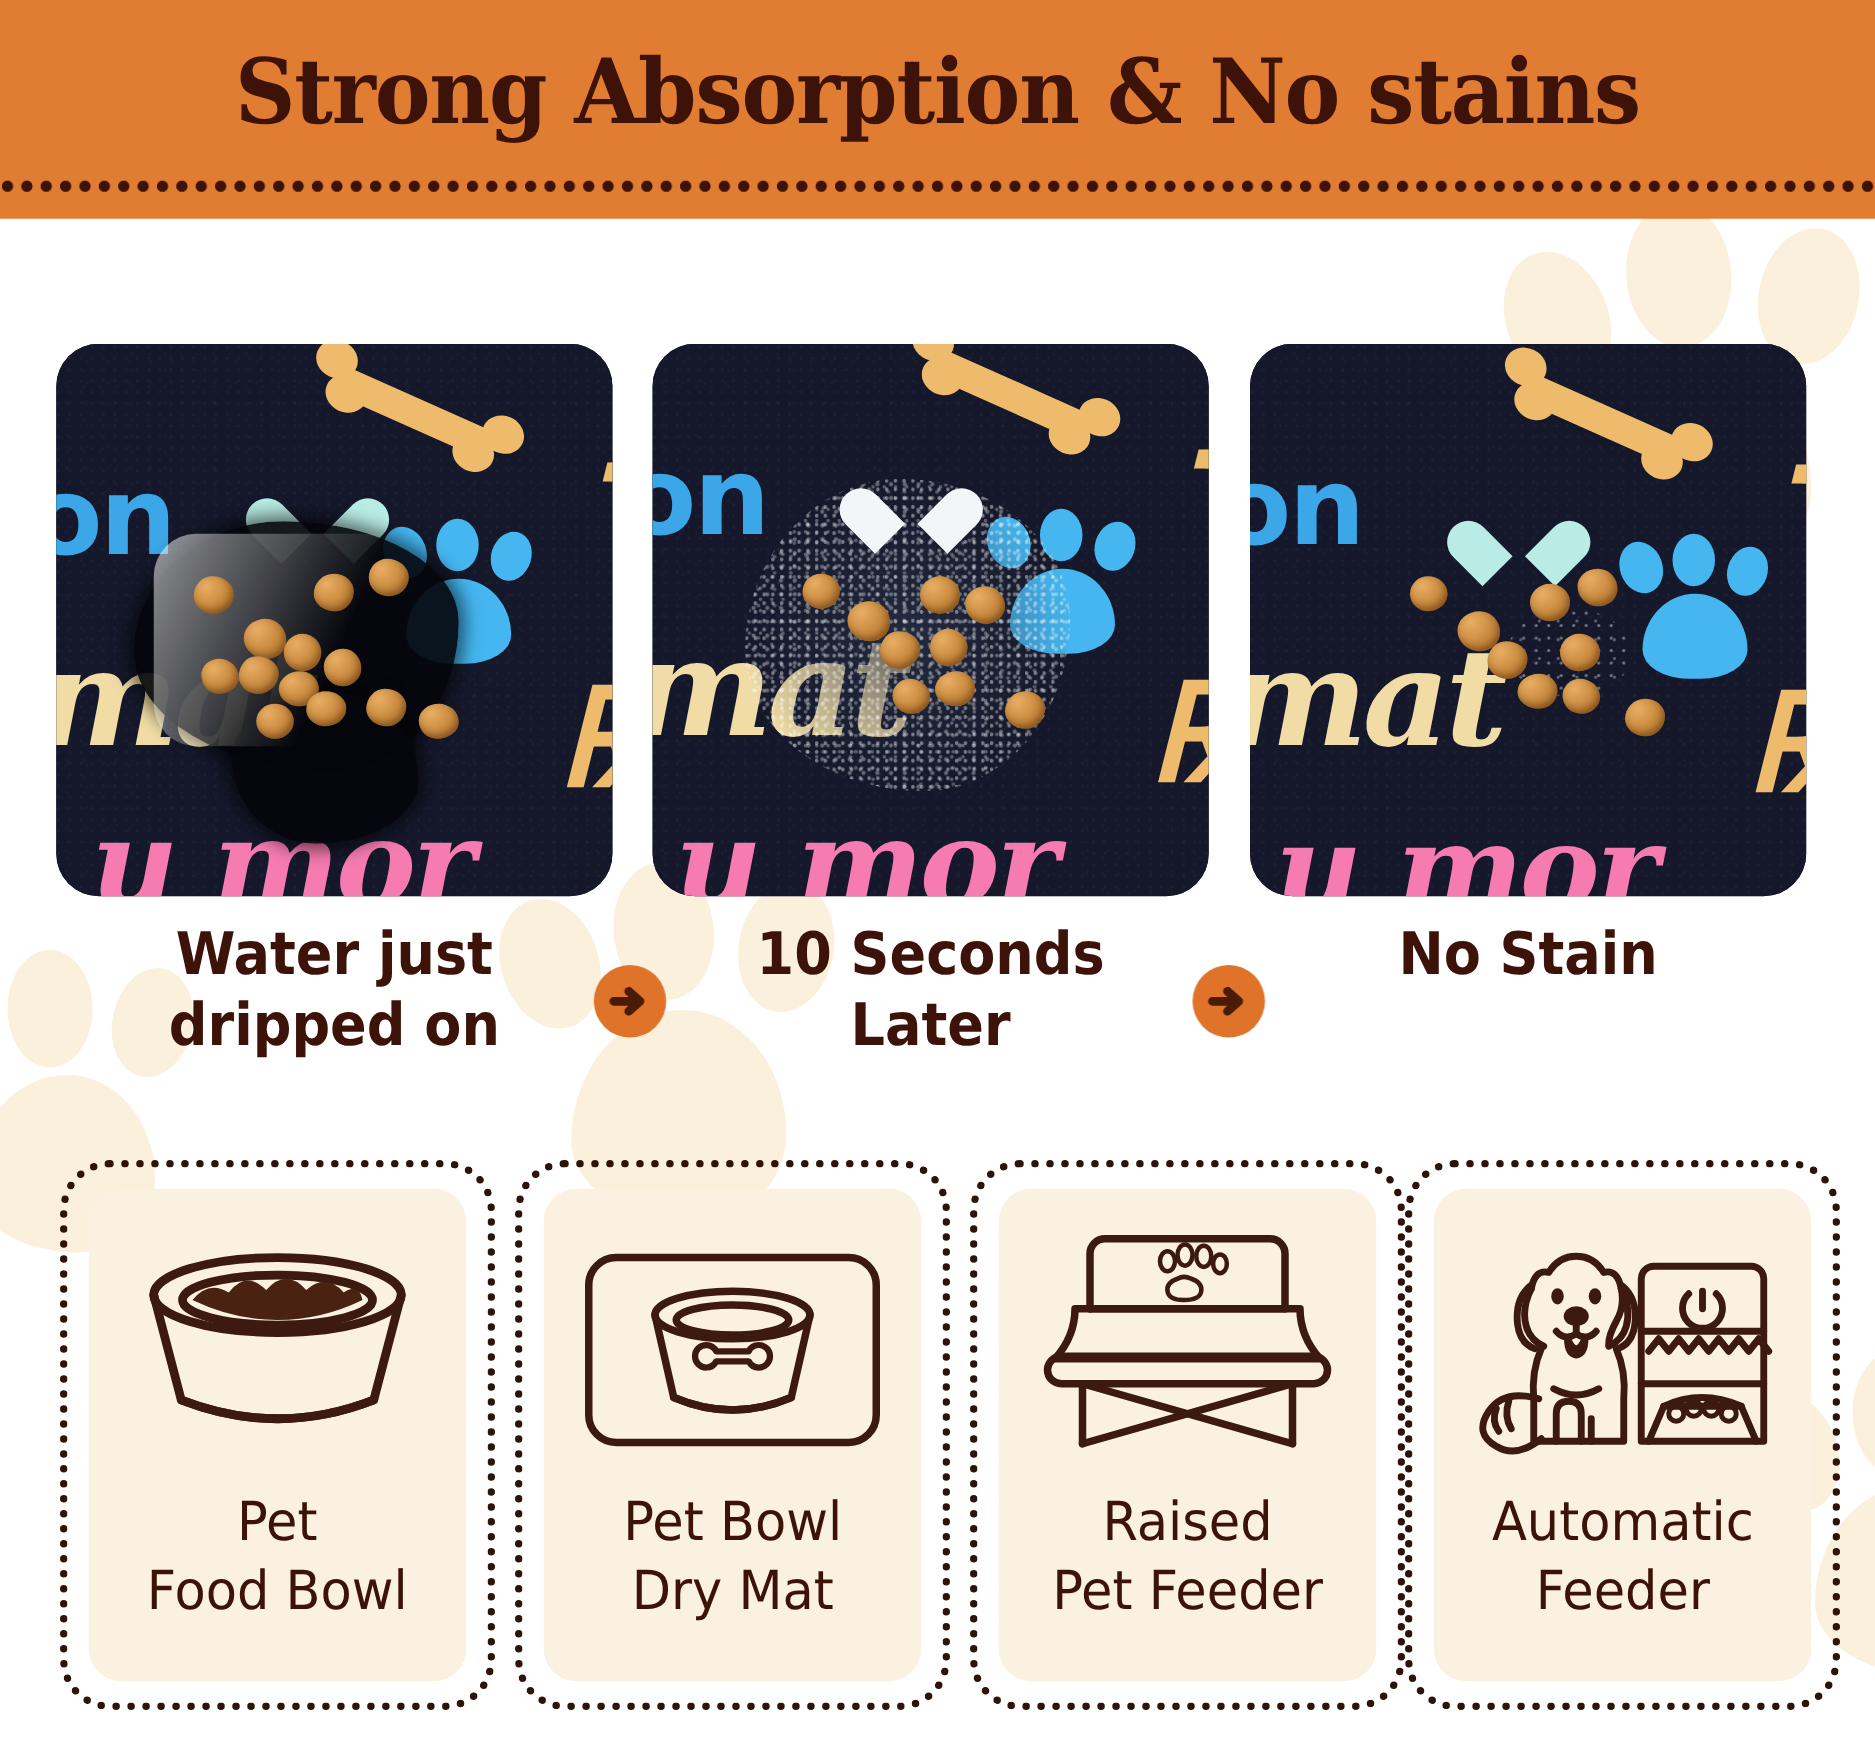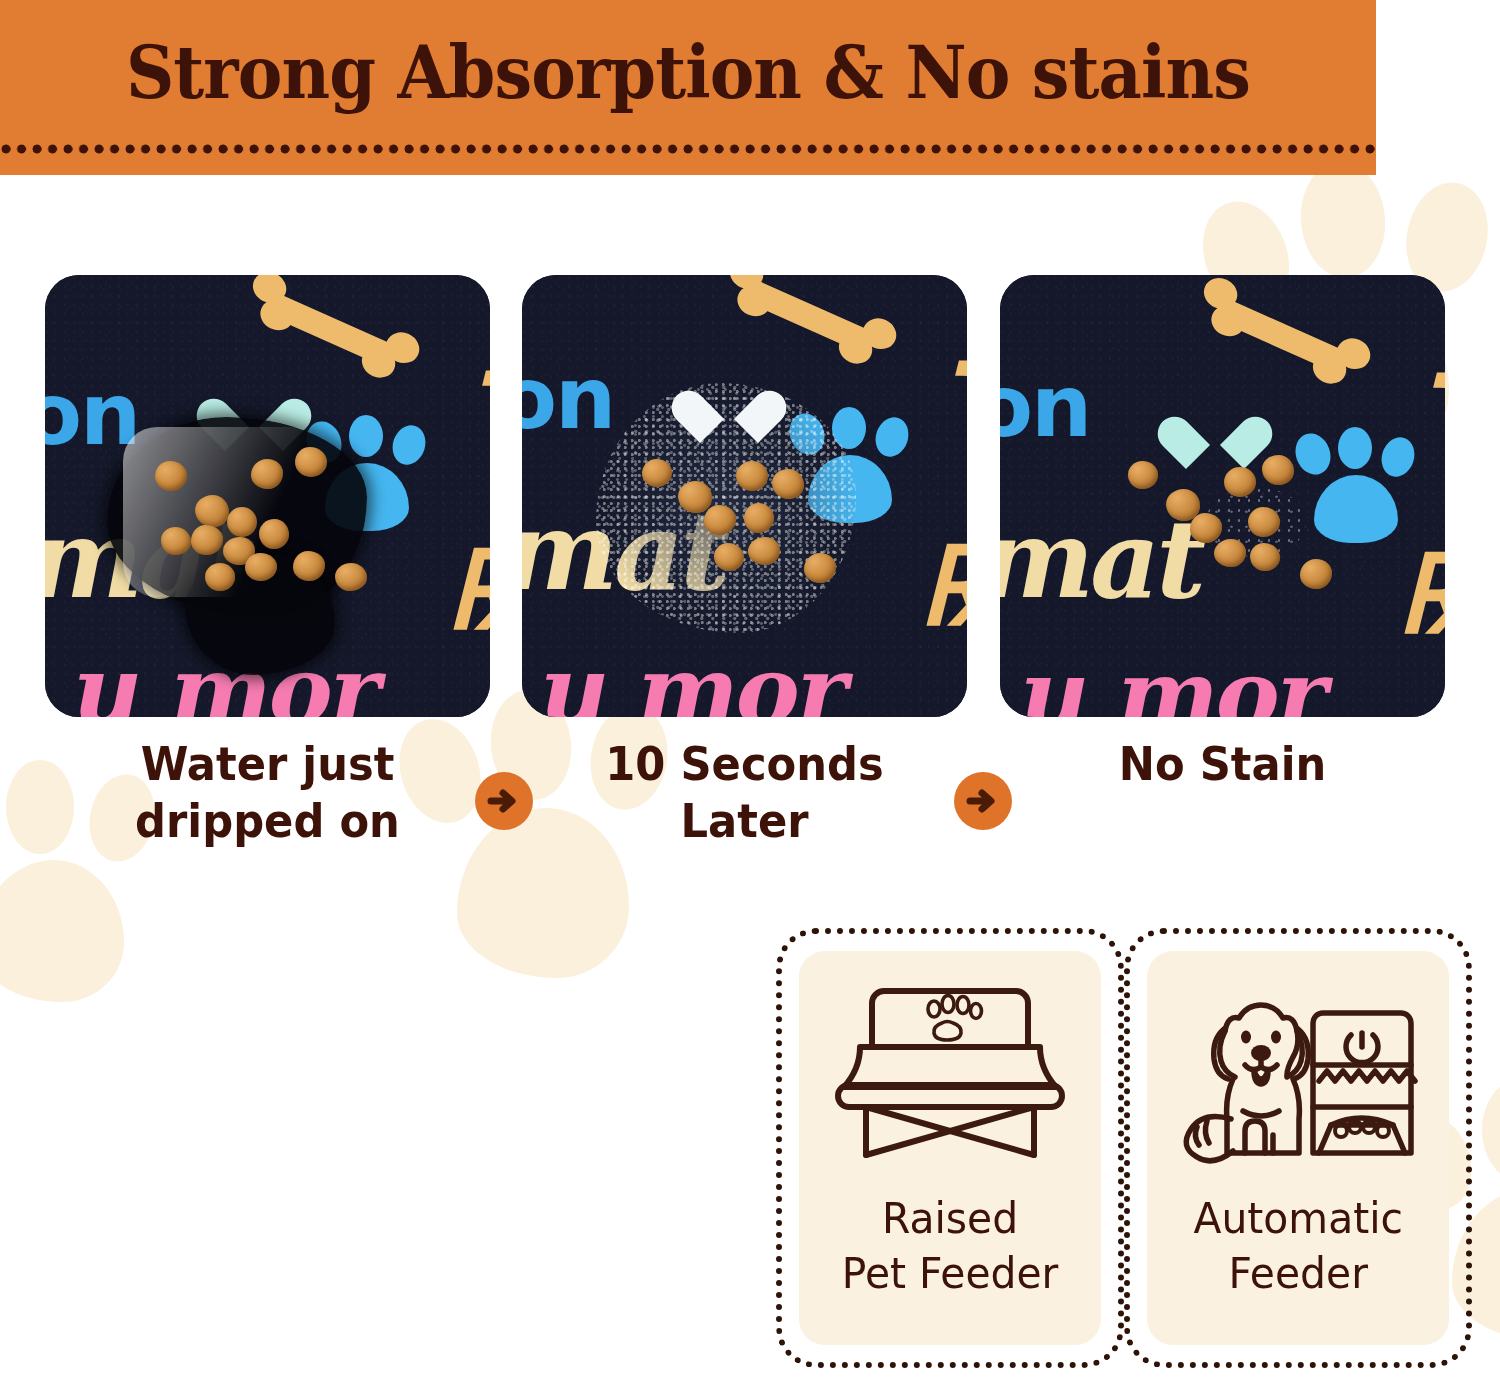--- a/index.html
+++ b/index.html
@@ -26,21 +26,21 @@
   }
   .paw-wm .sole{
     position:absolute;
     background:#FAF0DC;
     border-radius:52% 48% 42% 58% / 62% 58% 42% 38%;
   }
 
   
   .header{
     position:absolute;left:0;top:0;
-    width:1376px;height:175px;
+    width:1500px;height:175px;
     background:#E17D32;
     z-index:2;
   }
   .header-title{
     position:absolute;
     left:0;right:0;top:34px;
     text-align:center;
     font-family:"DejaVu Serif", serif;
     font-weight:bold;
     font-size:72px;
@@ -440,21 +440,58 @@
 <div class="captions">
   <div class="caption c1" style="white-space:pre-line;">Water just
 dripped on</div>
   <div class="caption c2" style="white-space:pre-line;">10 Seconds
 Later</div>
   <div class="caption c3" style="white-space:pre-line;">No Stain</div>
 </div>
 
 <div class="cards">
 
-
+  <div class="card k1">
+    <div class="card-inner">
+      <div class="card-icon">
+        <svg width="230" height="180" viewBox="0 0 230 180" aria-hidden="true">
+          <g fill="none" stroke="#3D1A0F" stroke-width="7" stroke-linecap="round" stroke-linejoin="round">
+            <ellipse cx="115" cy="46" rx="99" ry="30"></ellipse>
+            <ellipse cx="115" cy="50" rx="76" ry="20"></ellipse>
+            <path d="M16 46 L38 130 Q115 160 192 130 L214 46"></path>
+            <path d="M38 130 Q115 160 192 130"></path>
+          </g>
+          <path d="M47 50 Q60 34 76 44 Q90 26 106 42 Q122 24 138 42 Q154 28 168 44 Q180 36 183 50 Q150 66 115 66 Q80 66 47 50 Z" fill="#4A2212"></path>
+        </svg>
+      </div>
+      <div class="card-label">Pet
+Food Bowl</div>
+    </div>
+  </div>
+
+  <div class="card k2">
+    <div class="card-inner">
+      <div class="card-icon">
+        <svg width="240" height="160" viewBox="0 0 240 160" aria-hidden="true">
+          <g fill="none" stroke="#3D1A0F" stroke-width="6" stroke-linecap="round" stroke-linejoin="round">
+            <rect x="5" y="6" width="230" height="148" rx="22"></rect>
+            <ellipse cx="120" cy="52" rx="62" ry="19"></ellipse>
+            <ellipse cx="120" cy="56" rx="45" ry="12"></ellipse>
+            <path d="M58 52 L73 118 Q120 138 167 118 L182 52"></path>
+            <path d="M73 118 Q120 138 167 118"></path>
+          </g>
+          <g fill="none" stroke="#3D1A0F" stroke-width="5" stroke-linejoin="round">
+            <path d="M99 94 a9 9 0 0 1 0-18 a9 9 0 0 1 8 5 h26 a9 9 0 0 1 8-5 a9 9 0 0 1 0 18 a9 9 0 0 1-8-5 h-26 a9 9 0 0 1-8 5 Z"></path>
+          </g>
+        </svg>
+      </div>
+      <div class="card-label">Pet Bowl
+Dry Mat</div>
+    </div>
+  </div>
 
   <div class="card k4">
     <div class="card-inner">
       <div class="card-icon">
         <svg width="250" height="190" viewBox="0 0 250 190" aria-hidden="true">
           <g fill="none" stroke="#3D1A0F" stroke-width="5.5" stroke-linecap="round" stroke-linejoin="round">
 
             <path d="M52 46 q3 -16 14 -13 q8 -13 22 -13 q14 0 22 13 q11 -3 14 13 q3 14 -4 26 q-6 11 -6 18"></path>
             <path d="M52 46 q-8 16 -4 30 q3 11 14 16"></path>
             <path d="M124 46 q8 16 4 30 q-3 11 -14 16"></path>

